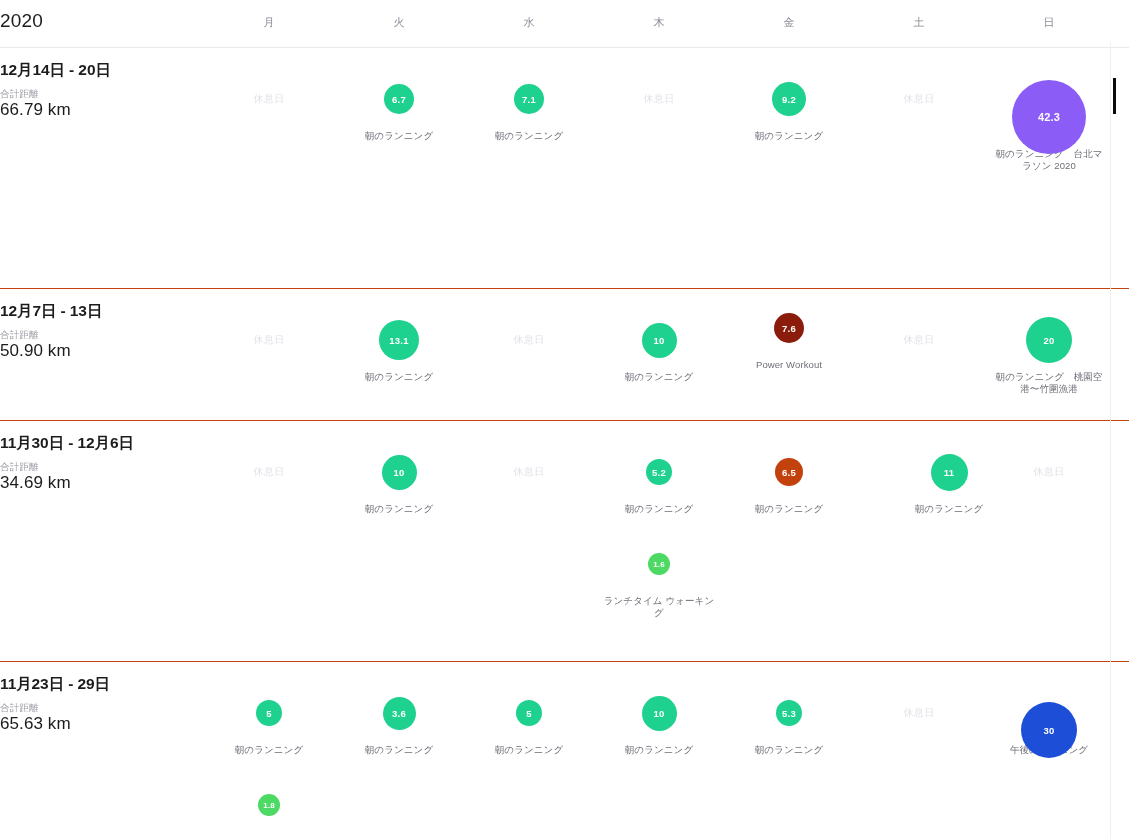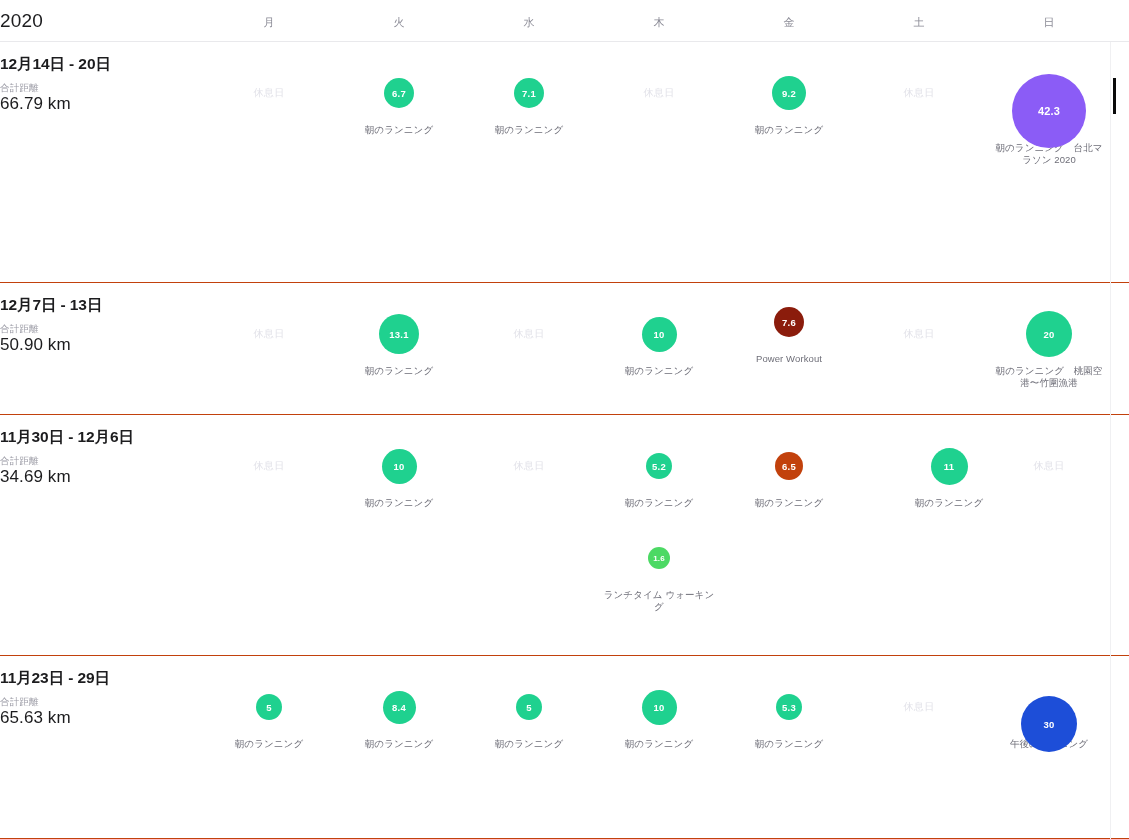--- a/index.html
+++ b/index.html
@@ -18,21 +18,21 @@
   .app {
     position: relative;
     width: 1129px;
     height: 839px;
     overflow: hidden;
   }
 
   
   .header {
     position: relative;
-    height: 42px;
+    height: 48px;
     border-bottom: 1px solid #e9e9ec;
     box-sizing: border-box;
   }
   .year {
     position: absolute;
     left: 0px;
     top: 10px;
     font-size: 19px;
     font-weight: 400;
     letter-spacing: 0.2px;
@@ -305,25 +305,31 @@
         <div class="week-title">11月23日 - 29日</div>
         <div class="total-label">合計距離</div>
         <div class="total-value">65.63 km</div>
         <div class="cell" style="left: 209px; top: 20px;">
           <div>
             <div class="bubble-wrap">
               <div class="bubble" style="width: 26px; height: 26px; margin-left: -13px; top: 18px; background: rgb(31, 209, 143);">5</div>
             </div>
             <div class="act-label">朝のランニング</div>
           </div>
+          <div style="margin-top: 18px;">
+            <div class="bubble-wrap">
+              <div class="bubble" style="width: 22px; height: 22px; margin-left: -11px; top: 20px; background: rgb(76, 217, 100); font-size: 8px;">1.8</div>
+            </div>
+            <div class="act-label"></div>
+          </div>
         </div>
         <div class="cell" style="left: 339px; top: 20px;">
           <div>
             <div class="bubble-wrap">
-              <div class="bubble" style="width: 33px; height: 33px; margin-left: -16.5px; top: 14.5px; background: rgb(31, 209, 143);">8.4</div>
+              <div class="bubble" style="width: 33px; height: 33px; margin-left: -16.5px; top: 14.5px; background: rgb(31, 209, 143);">3.6</div>
             </div>
             <div class="act-label">朝のランニング</div>
           </div>
         </div>
         <div class="cell" style="left: 469px; top: 20px;">
           <div>
             <div class="bubble-wrap">
               <div class="bubble" style="width: 26px; height: 26px; margin-left: -13px; top: 18px; background: rgb(31, 209, 143);">5</div>
             </div>
             <div class="act-label">朝のランニング</div>

